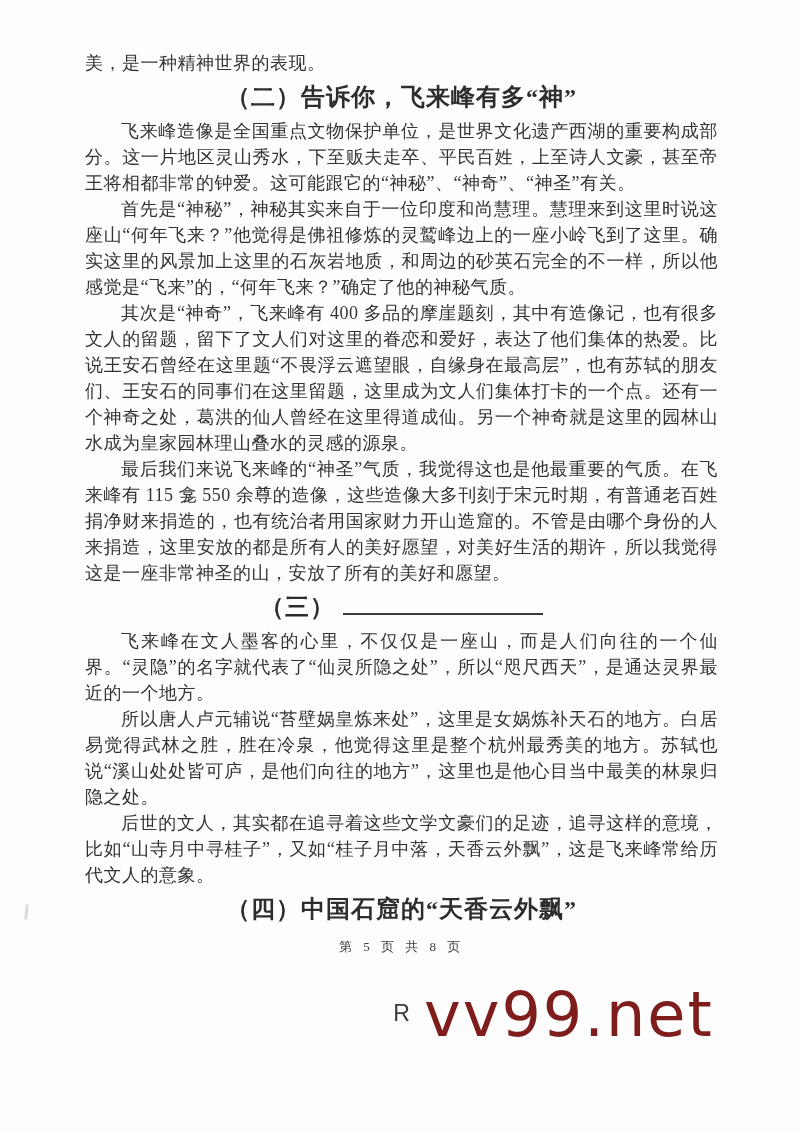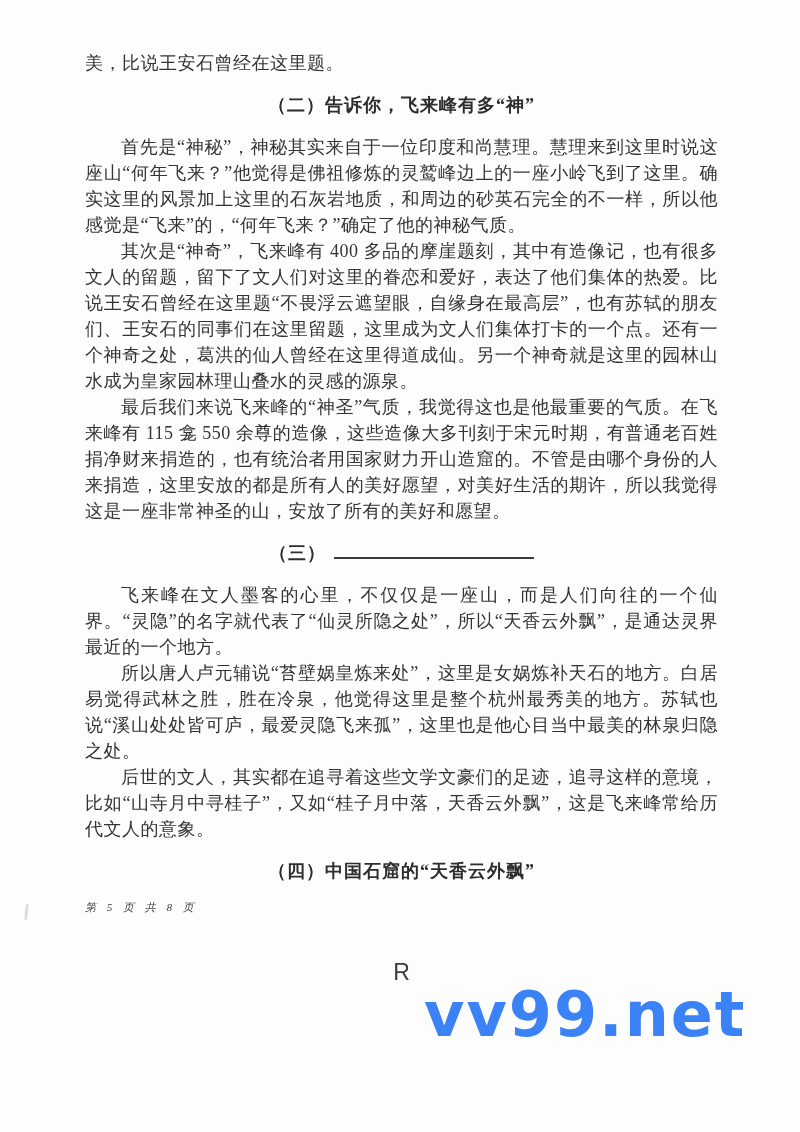--- a/index.html
+++ b/index.html
@@ -14,24 +14,24 @@
   .scan-page {
     position: absolute;
     inset: 0;
     background: #fdfdfd;
   }
   .watermark {
     position: absolute;
     left: 424px;
     top: 978px;
     font-family: "DejaVu Sans", sans-serif;
-    font-weight: bold;
+    font-weight: normal;
     font-size: 62px;
     letter-spacing: 2px;
-    color: #3b82f6;
+    color: #7f1d1d;
     z-index: 0;
     user-select: none;
     white-space: nowrap;
   }
   .scan-artifact {
     position: absolute;
     left: 25px;
     top: 904px;
     width: 3px;
     height: 16px;
@@ -52,78 +52,78 @@
     margin: 0;
     font-size: 18px;
     line-height: 26px;
     letter-spacing: 0.5px;
     text-align: justify;
     text-indent: 2em;
     color: #333;
   }
   .para.no-indent { text-indent: 0; }
   .heading {
-    margin: 16px;
-    font-size: 18px;
+    margin: 8px;
+    font-size: 24px;
     line-height: 26px;
     text-align: center;
     font-weight: 600;
     letter-spacing: 1px;
     color: #2d2d2d;
   }
   .blank-line {
     display: inline-block;
     width: 200px;
     height: 14px;
     border-bottom: 2px solid #3a3a3a;
     margin-left: 8px;
     vertical-align: baseline;
   }
   .page-footer {
     margin-top: 16px;
-    text-align: left;
-    font-size: 11px;
+    text-align: center;
+    font-size: 13px;
     letter-spacing: 4px;
     color: #3f3f3f;
-    font-style: italic;
   }
   .reviewer-mark {
     margin-top: 44px;
     text-align: center;
     font-size: 23px;
     color: #3c3c3c;
     font-family: "Liberation Sans", "DejaVu Sans", sans-serif;
   }
 </style>
 </head>
 <body>
 
 <div class="scan-page">
 
   <div class="watermark">vv99.net</div>
   <div class="scan-artifact"></div>
 
   <div class="page-content">
 
-    <p class="para no-indent">美，比说王安石曾经在这里题。</p>
+    <p class="para no-indent">美，是一种精神世界的表现。</p>
 
     <p class="heading">（二）告诉你，飞来峰有多“神”</p>
 
+    <p class="para">飞来峰造像是全国重点文物保护单位，是世界文化遗产西湖的重要构成部分。这一片地区灵山秀水，下至贩夫走卒、平民百姓，上至诗人文豪，甚至帝王将相都非常的钟爱。这可能跟它的“神秘”、“神奇”、“神圣”有关。</p>
 
     <p class="para">首先是“神秘”，神秘其实来自于一位印度和尚慧理。慧理来到这里时说这座山“何年飞来？”他觉得是佛祖修炼的灵鹫峰边上的一座小岭飞到了这里。确实这里的风景加上这里的石灰岩地质，和周边的砂英石完全的不一样，所以他感觉是“飞来”的，“何年飞来？”确定了他的神秘气质。</p>
 
     <p class="para">其次是“神奇”，飞来峰有 400 多品的摩崖题刻，其中有造像记，也有很多文人的留题，留下了文人们对这里的眷恋和爱好，表达了他们集体的热爱。比说王安石曾经在这里题“不畏浮云遮望眼，自缘身在最高层”，也有苏轼的朋友们、王安石的同事们在这里留题，这里成为文人们集体打卡的一个点。还有一个神奇之处，葛洪的仙人曾经在这里得道成仙。另一个神奇就是这里的园林山水成为皇家园林理山叠水的灵感的源泉。</p>
 
     <p class="para">最后我们来说飞来峰的“神圣”气质，我觉得这也是他最重要的气质。在飞来峰有 115 龛 550 余尊的造像，这些造像大多刊刻于宋元时期，有普通老百姓捐净财来捐造的，也有统治者用国家财力开山造窟的。不管是由哪个身份的人来捐造，这里安放的都是所有人的美好愿望，对美好生活的期许，所以我觉得这是一座非常神圣的山，安放了所有的美好和愿望。</p>
 
     <p class="heading"><span>（三）</span><span class="blank-line"></span></p>
 
-    <p class="para">飞来峰在文人墨客的心里，不仅仅是一座山，而是人们向往的一个仙界。“灵隐”的名字就代表了“仙灵所隐之处”，所以“天香云外飘”，是通达灵界最近的一个地方。</p>
+    <p class="para">飞来峰在文人墨客的心里，不仅仅是一座山，而是人们向往的一个仙界。“灵隐”的名字就代表了“仙灵所隐之处”，所以“咫尺西天”，是通达灵界最近的一个地方。</p>
 
-    <p class="para">所以唐人卢元辅说“苔壁娲皇炼来处”，这里是女娲炼补天石的地方。白居易觉得武林之胜，胜在冷泉，他觉得这里是整个杭州最秀美的地方。苏轼也说“溪山处处皆可庐，最爱灵隐飞来孤”，这里也是他心目当中最美的林泉归隐之处。</p>
+    <p class="para">所以唐人卢元辅说“苔壁娲皇炼来处”，这里是女娲炼补天石的地方。白居易觉得武林之胜，胜在冷泉，他觉得这里是整个杭州最秀美的地方。苏轼也说“溪山处处皆可庐，是他们向往的地方”，这里也是他心目当中最美的林泉归隐之处。</p>
 
     <p class="para">后世的文人，其实都在追寻着这些文学文豪们的足迹，追寻这样的意境，比如“山寺月中寻桂子”，又如“桂子月中落，天香云外飘”，这是飞来峰常给历代文人的意象。</p>
 
 
     <p class="heading">（四）中国石窟的“天香云外飘”</p>
 
 
     <div class="page-footer">第 5 页 共 8 页</div>
 
     <div class="reviewer-mark">R</div>

